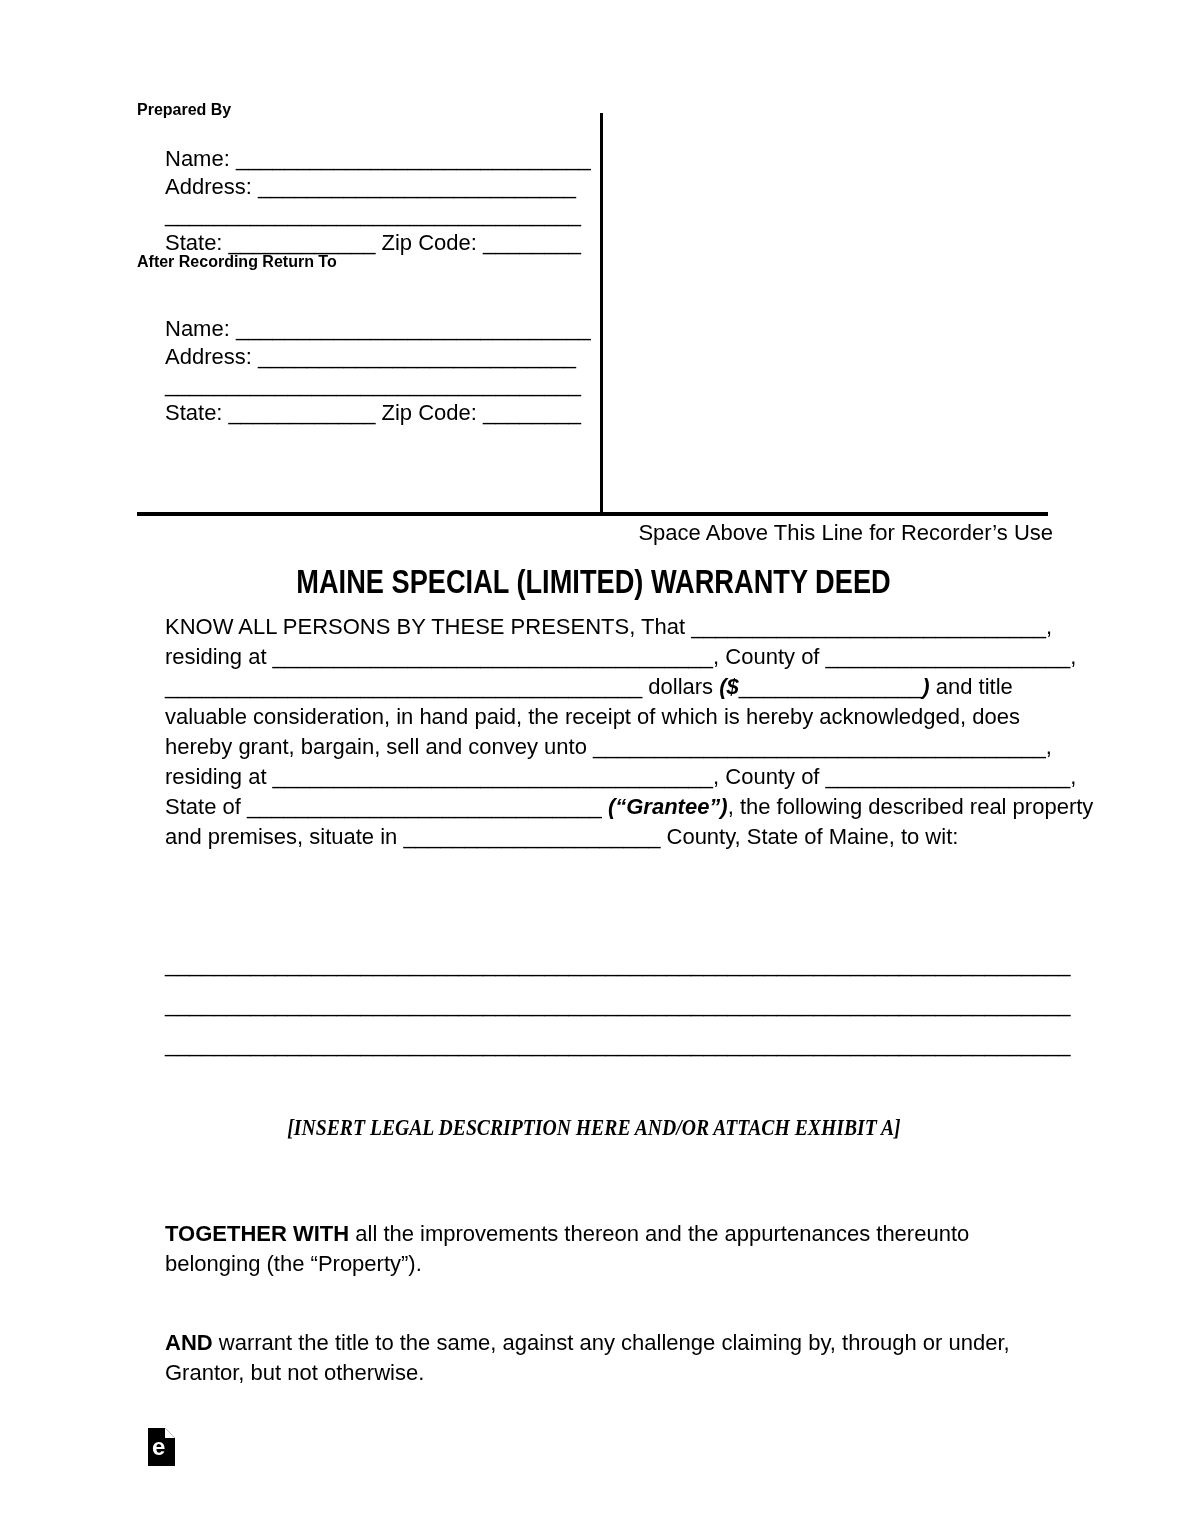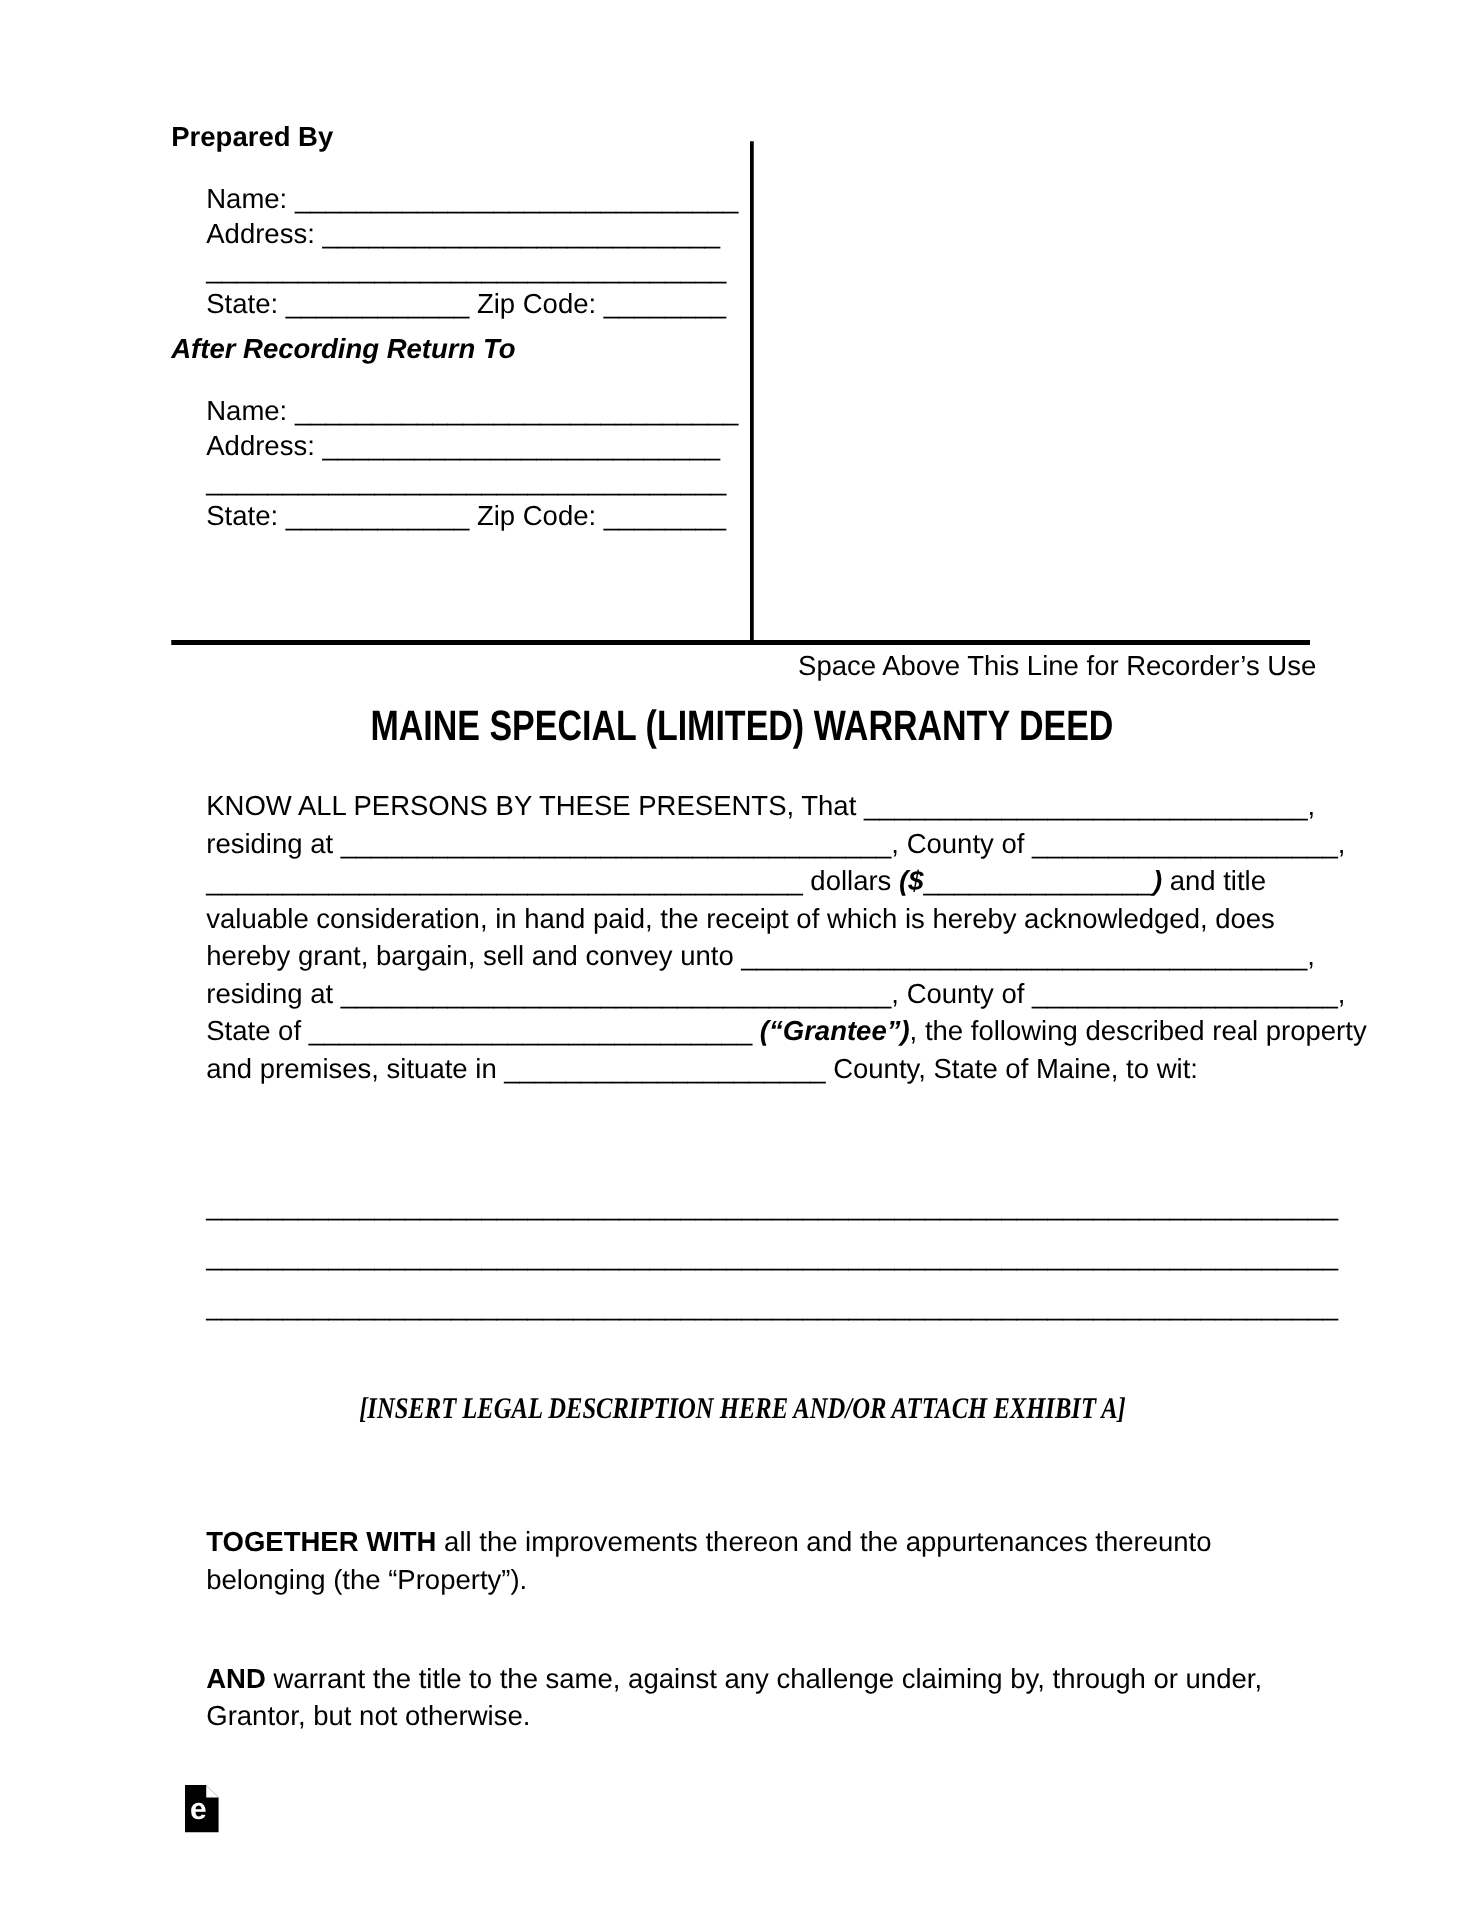--- a/index.html
+++ b/index.html
@@ -10,21 +10,21 @@
     color:#000;
     font-family:"Liberation Sans","DejaVu Sans",sans-serif;
     overflow:hidden;
   }
   .tline{white-space:pre;margin-left:28px;}
   .b{font-weight:bold;}
   .bi{font-weight:bold;font-style:italic;}
 
   .block-heading{
     position:absolute;left:137px;
-    font-size:22px;font-weight:bold;line-height:28px;white-space:pre;
+    font-size:16px;font-weight:bold;line-height:28px;white-space:pre;
   }
   .addr-rows{
     position:absolute;left:137px;
     font-size:22px;line-height:28px;
   }
   .vline{
     position:absolute;left:600px;top:113px;width:3px;height:400px;background:#000;
   }
   .hline{
     position:absolute;left:137px;top:512px;width:911px;height:4px;background:#000;
@@ -35,21 +35,21 @@
   }
   .doc-title{
     position:absolute;left:0;right:0;top:561px;margin:0;
     text-align:center;font-size:34px;font-weight:bold;line-height:40px;text-decoration:underline;
   }
   .doc-title .squeeze{display:inline-block;transform:scaleX(.80);transform-origin:center;white-space:pre;}
   .para{
     position:absolute;left:137px;width:930px;
     font-size:22px;line-height:30px;
   }
-  .p1{top:630px;}
+  .p1{top:612px;}
   .legal-blanks{
     position:absolute;left:137px;top:945px;width:930px;
     font-size:22px;line-height:40px;
   }
   .insert-line{
     position:absolute;left:0;right:0;top:1110px;
     text-align:center;font-size:24px;font-weight:bold;font-style:italic;line-height:34px;font-family:Liberation Serif, serif;
   }
   .insert-line .squeeze{display:inline-block;transform:scaleX(.82);transform-origin:center;white-space:pre;}
   .together{top:1219px;}
@@ -65,21 +65,21 @@
 
   <div class="block-heading" style="top:96px;">Prepared By</div>
 
   <div class="addr-rows" style="top:145px;">
       <div class="tline"><span>Name: _____________________________</span></div>
       <div class="tline"><span>Address: __________________________</span></div>
       <div class="tline"><span>__________________________________</span></div>
       <div class="tline"><span>State: ____________ Zip Code: ________</span></div>
     </div>
 
-  <div class="block-heading" style="top:265px;font-style:italic;">After Recording Return To</div>
+  <div class="block-heading" style="top:248px;">After Recording Return To</div>
 
   <div class="addr-rows" style="top:315px;">
       <div class="tline"><span>Name: _____________________________</span></div>
       <div class="tline"><span>Address: __________________________</span></div>
       <div class="tline"><span>__________________________________</span></div>
       <div class="tline"><span>State: ____________ Zip Code: ________</span></div>
     </div>
 
   <div class="vline"></div>
   <div class="hline"></div>

